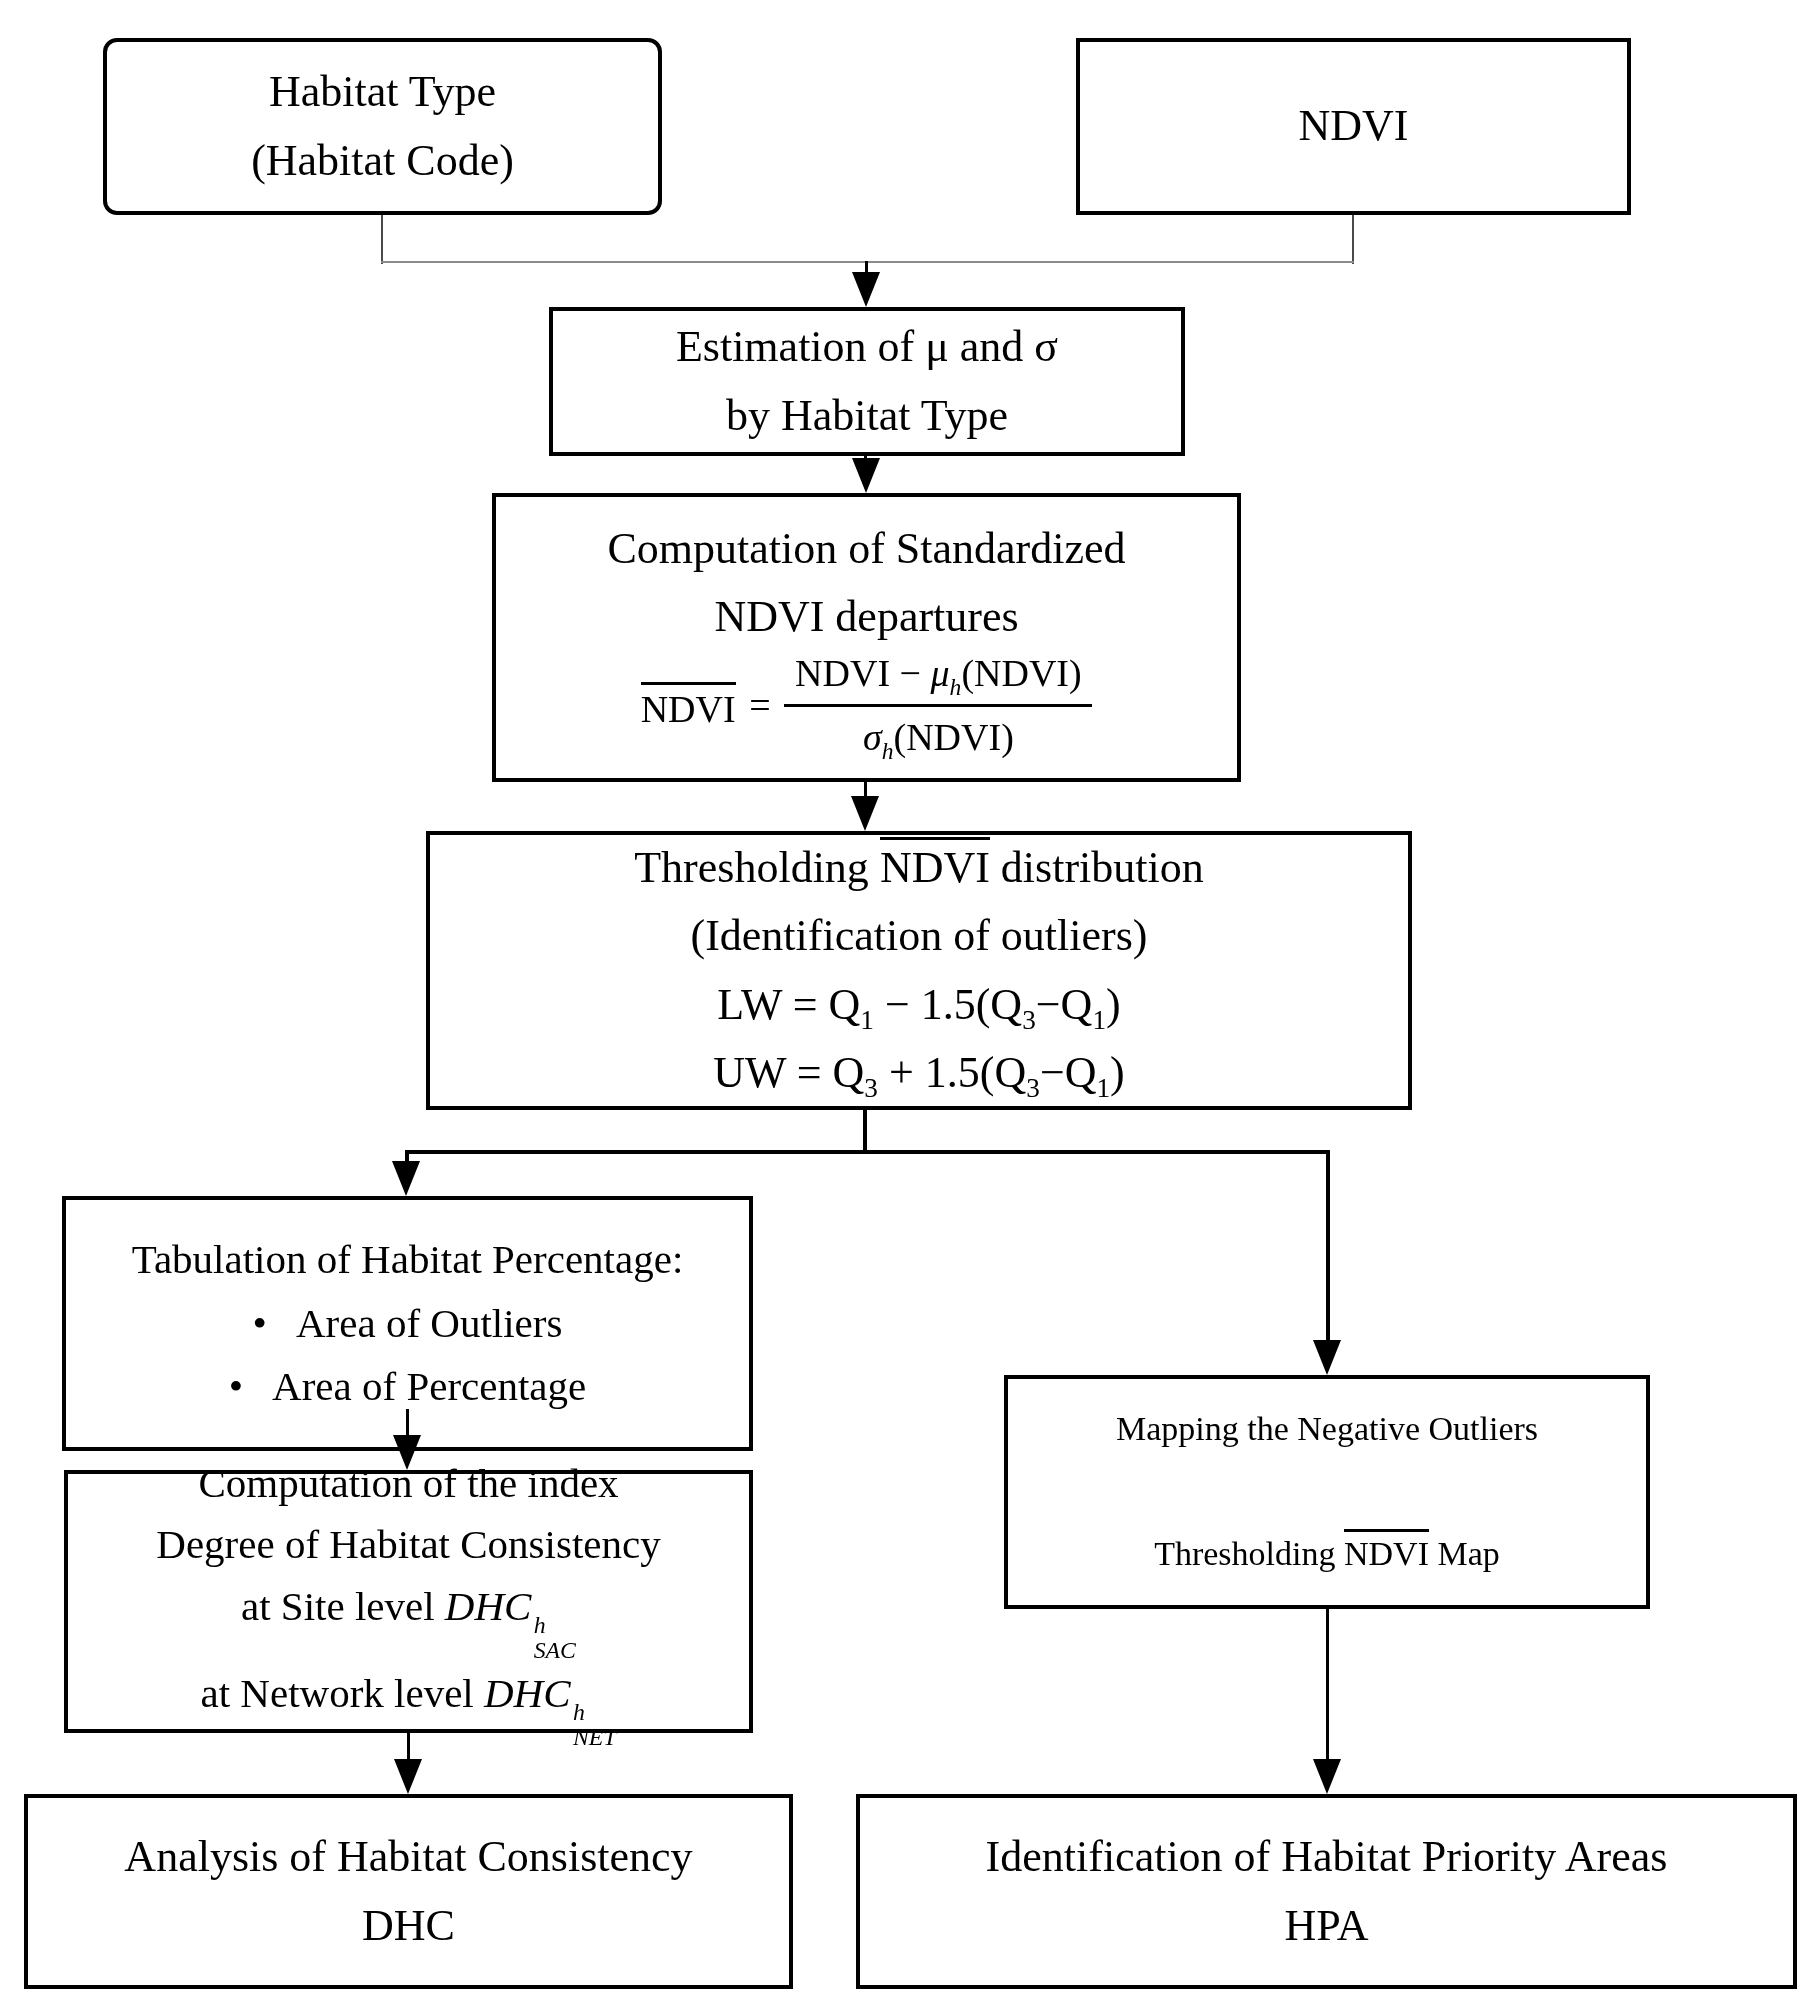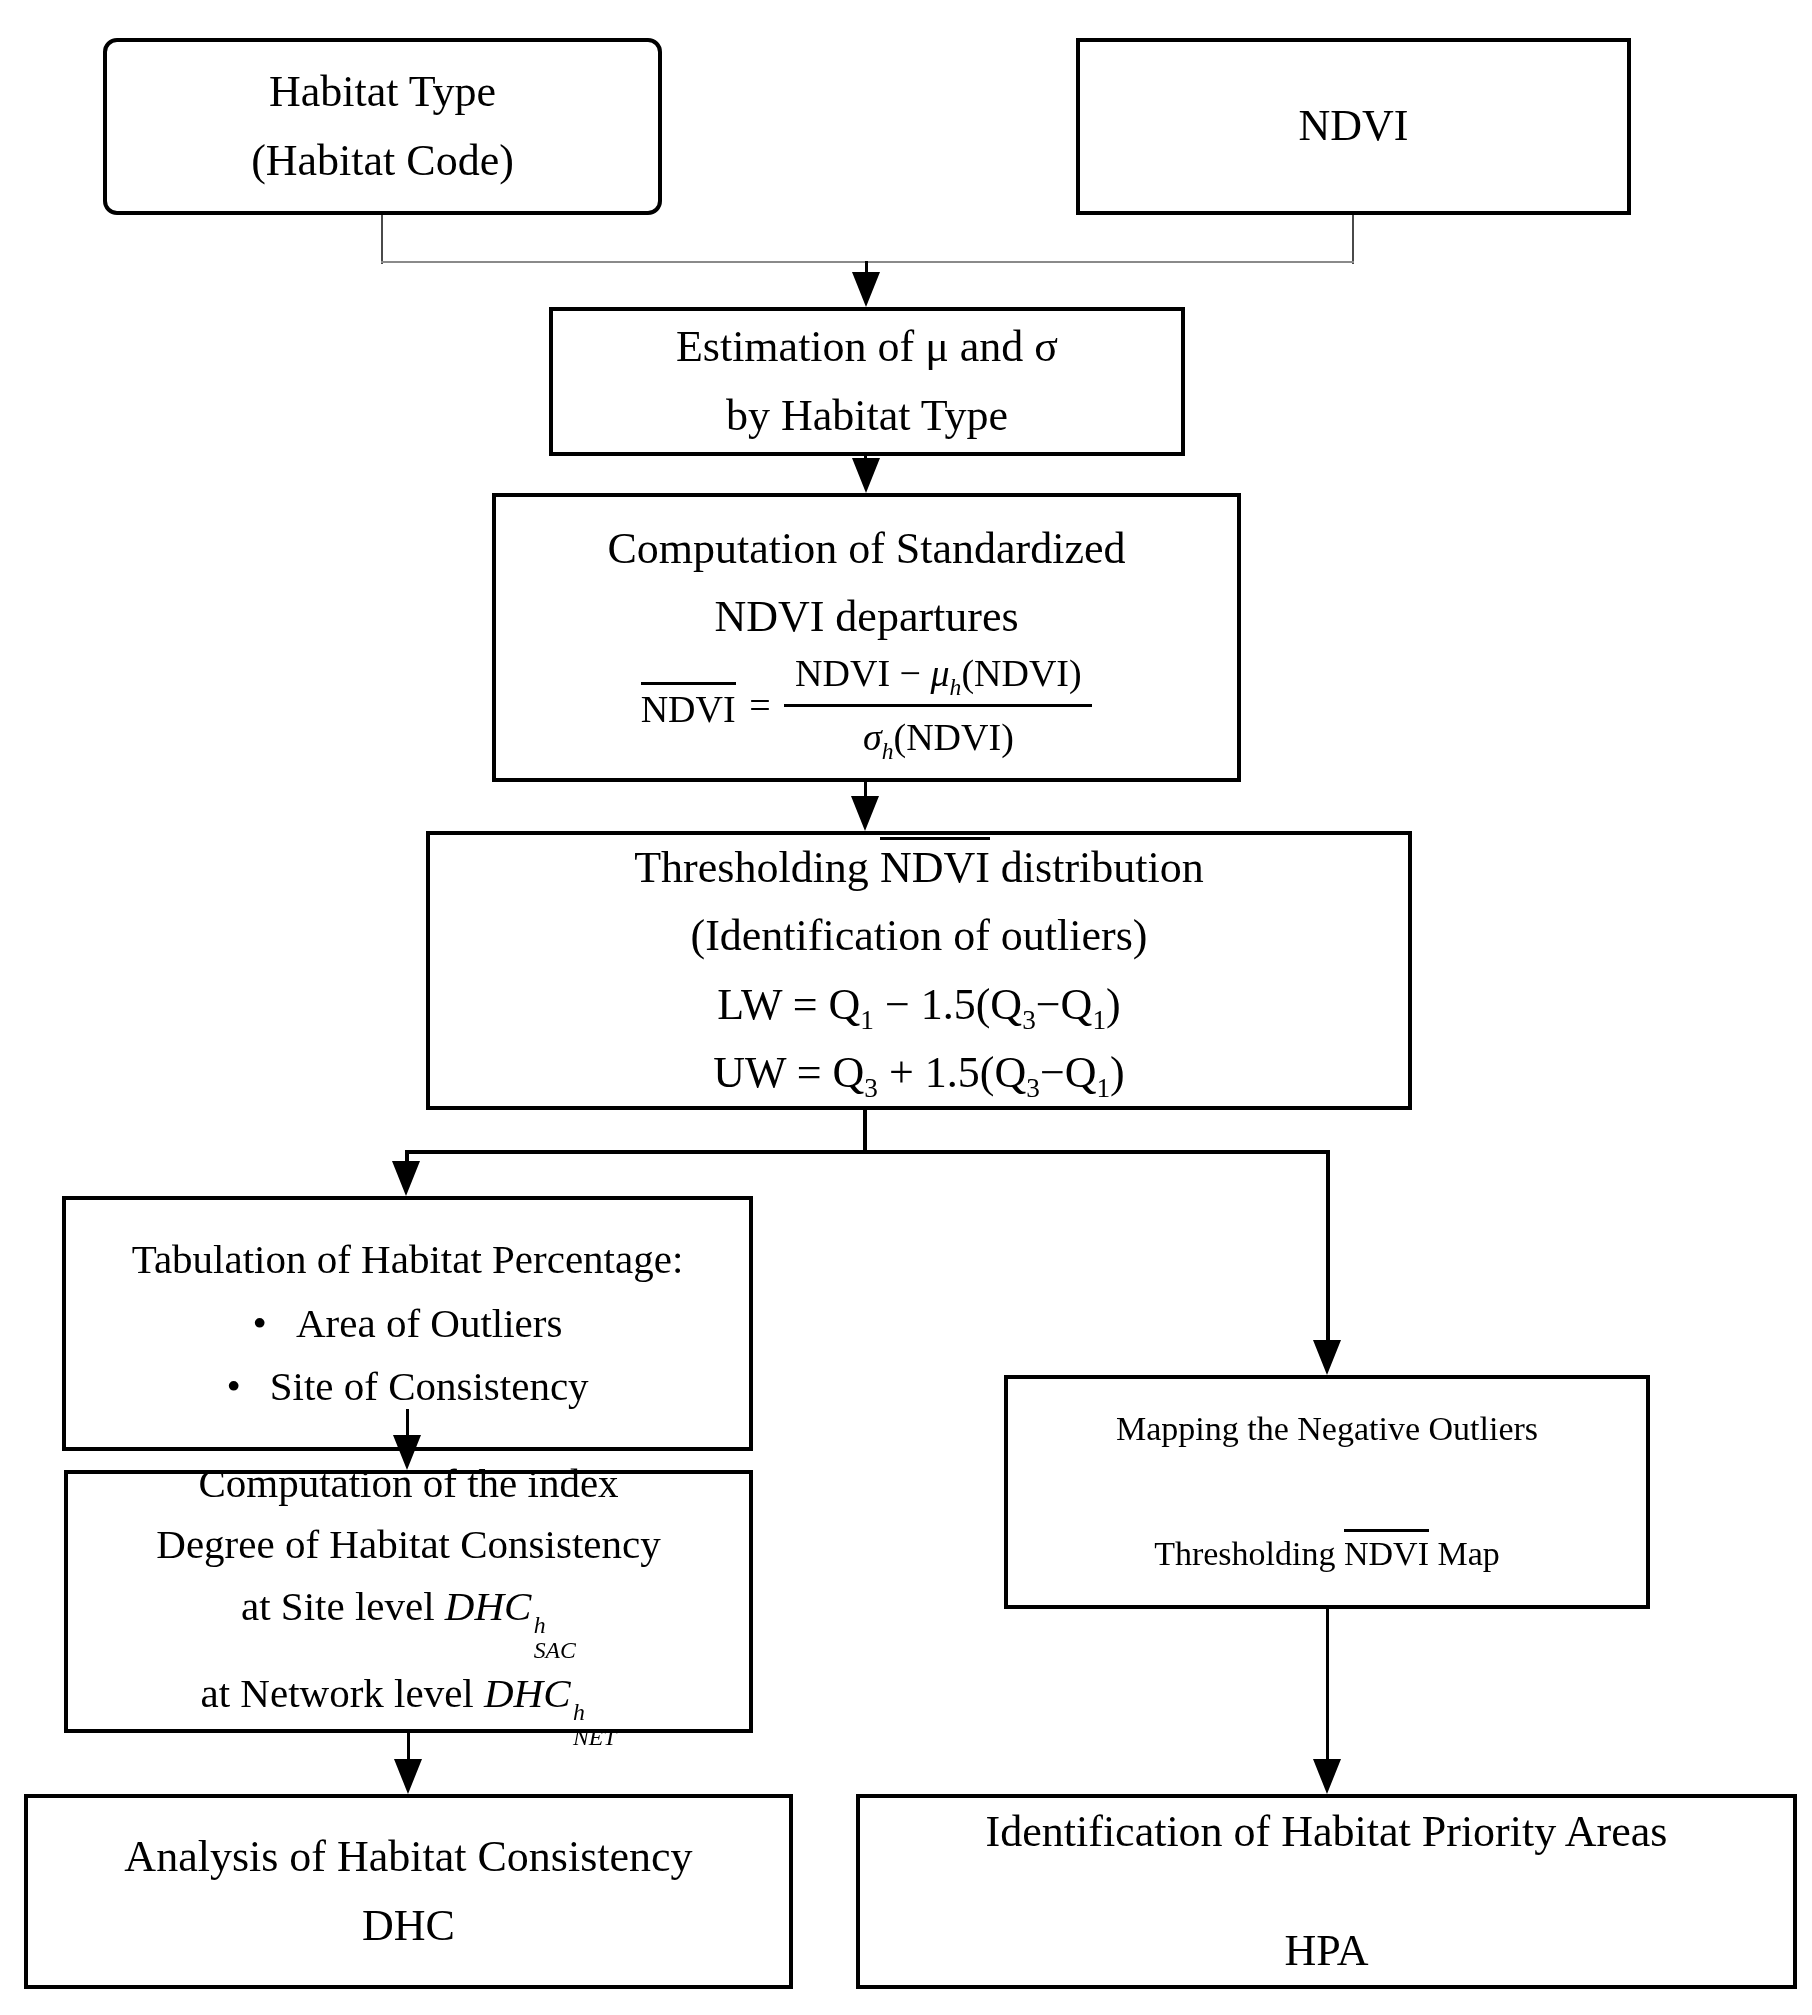--- a/index.html
+++ b/index.html
@@ -131,21 +131,21 @@
   <div class="vline" style="left:863px; top:1109px; width:3.8px; height:44px;"></div>
   <div class="hline" style="left:405px; top:1150px; width:925px; height:3.8px;"></div>
   <div class="vline" style="left:405px; top:1150px; width:3.8px; height:13.7px;"></div>
   <div class="arrow-head" style="left:392px; top:1161px;"></div>
   <div class="vline" style="left:1326px; top:1150px; width:3.8px; height:193px;"></div>
   <div class="arrow-head" style="left:1313px; top:1340px;"></div>
 
   <div class="box fs54" style="left:62px; top:1196px; width:691px; height:255px;">
     <span class="line">Tabulation of Habitat Percentage:</span>
     <span class="line bullet-line"><span class="bullet">•</span><span>Area of Outliers</span></span>
-    <span class="line bullet-line"><span class="bullet">•</span><span>Site of Consistency</span></span>
+    <span class="line bullet-line"><span class="bullet">•</span><span>Area of Percentage</span></span>
   </div>
 
   <div class="vline" style="left:406px; top:1409px; width:3px; height:29px;"></div>
   <div class="arrow-head" style="left:393px; top:1435px;"></div>
 
   <div class="box fs54" style="left:64px; top:1470px; width:689px; height:263px;">
     <span class="line dhc-line">Computation of the index</span>
     <span class="line dhc-line">Degree of Habitat Consistency</span>
     <span class="line dhc-line"><span>at Site level  </span><span class="it">DHC</span><span class="supsub">
           <span>h</span>
@@ -166,19 +166,19 @@
   </div>
 
   <div class="box fs56 mapping-box" style="left:1004px; top:1375px; width:646px; height:234px; padding:23px 7.6px;">
     <span class="line">Mapping the Negative Outliers</span>
     <span class="line"><span>Thresholding </span><span class="ovl">NDVI</span><span>  Map</span></span>
   </div>
 
   <div class="vline" style="left:1326px; top:1609px; width:3px; height:152px;"></div>
   <div class="arrow-head" style="left:1313px; top:1759px;"></div>
 
-  <div class="box fs58" style="left:856px; top:1794px; width:941px; height:195px;justify-content:space-between;">
+  <div class="box fs58" style="left:856px; top:1794px; width:941px; height:195px;">
     <span class="line">Identification of Habitat Priority Areas</span>
     <span class="line">HPA</span>
   </div>
 
 </div>
 
 
 </body></html>

